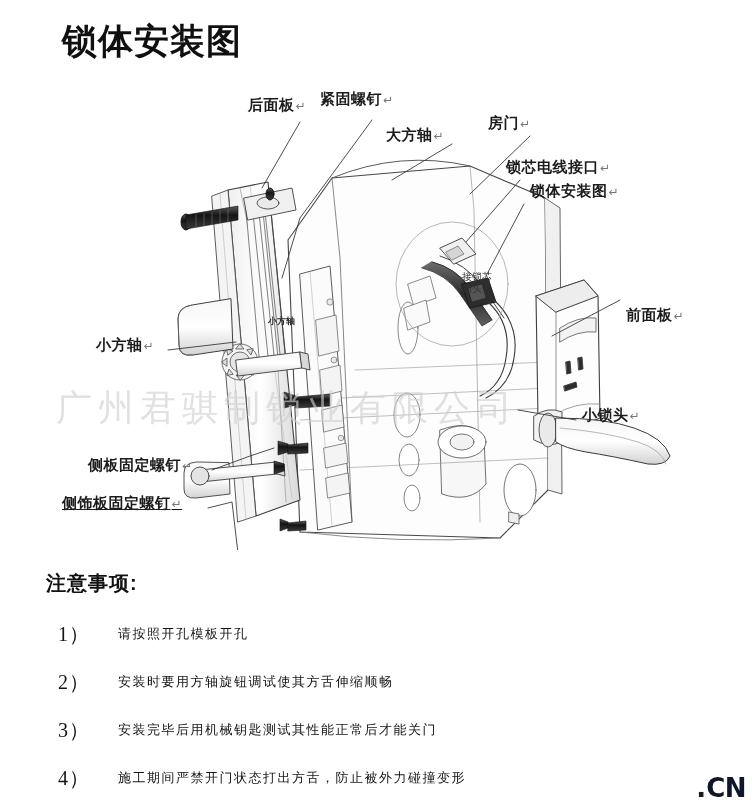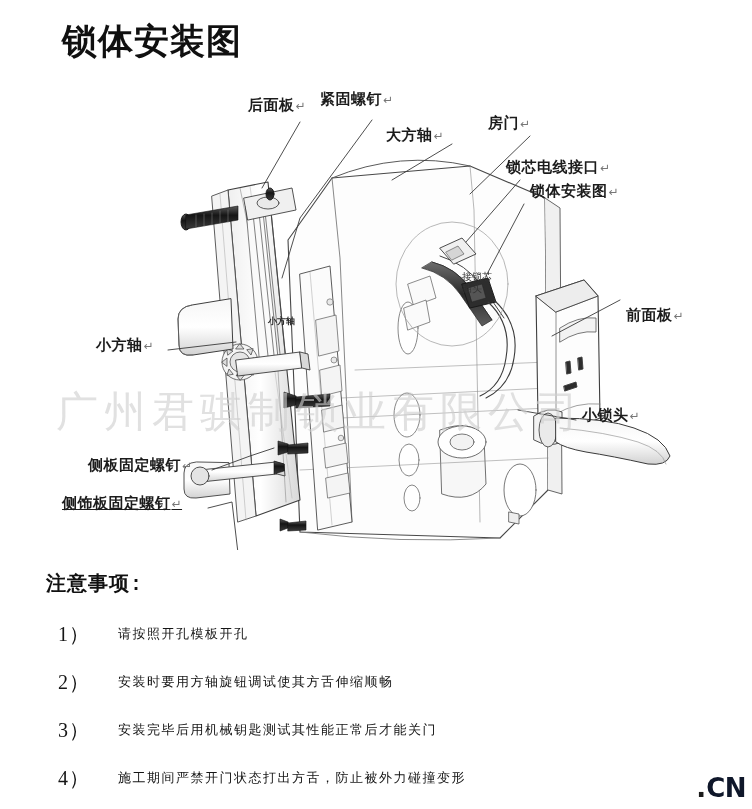--- a/index.html
+++ b/index.html
@@ -74,41 +74,41 @@
     color: #777;
     margin-left: 1px;
   }
 
   
   #watermark-company {
     position: absolute;
     left: 56px;
     top: 384px;
     font-family: "DejaVu Sans", "Liberation Sans", sans-serif;
-    font-size: 42px;
+    font-size: 36px;
     font-weight: normal;
     color: #cfcfcf;
     opacity: 0.62;
     letter-spacing: 6px;
     white-space: nowrap;
     pointer-events: none;
   }
 
   
   #notes {
     position: absolute;
     left: 0;
     top: 556px;
     width: 752px;
   }
   #notes-heading {
     position: absolute;
     left: 46px;
     top: 14px;
-    font-family: Liberation Mono, monospace;
+    font-family: Liberation Sans, sans-serif;
     font-size: 20px;
     font-weight: bold;
     color: #111;
     letter-spacing: 1px;
   }
   .note-row {
     position: absolute;
     left: 58px;
     width: 700px;
     height: 44px;

